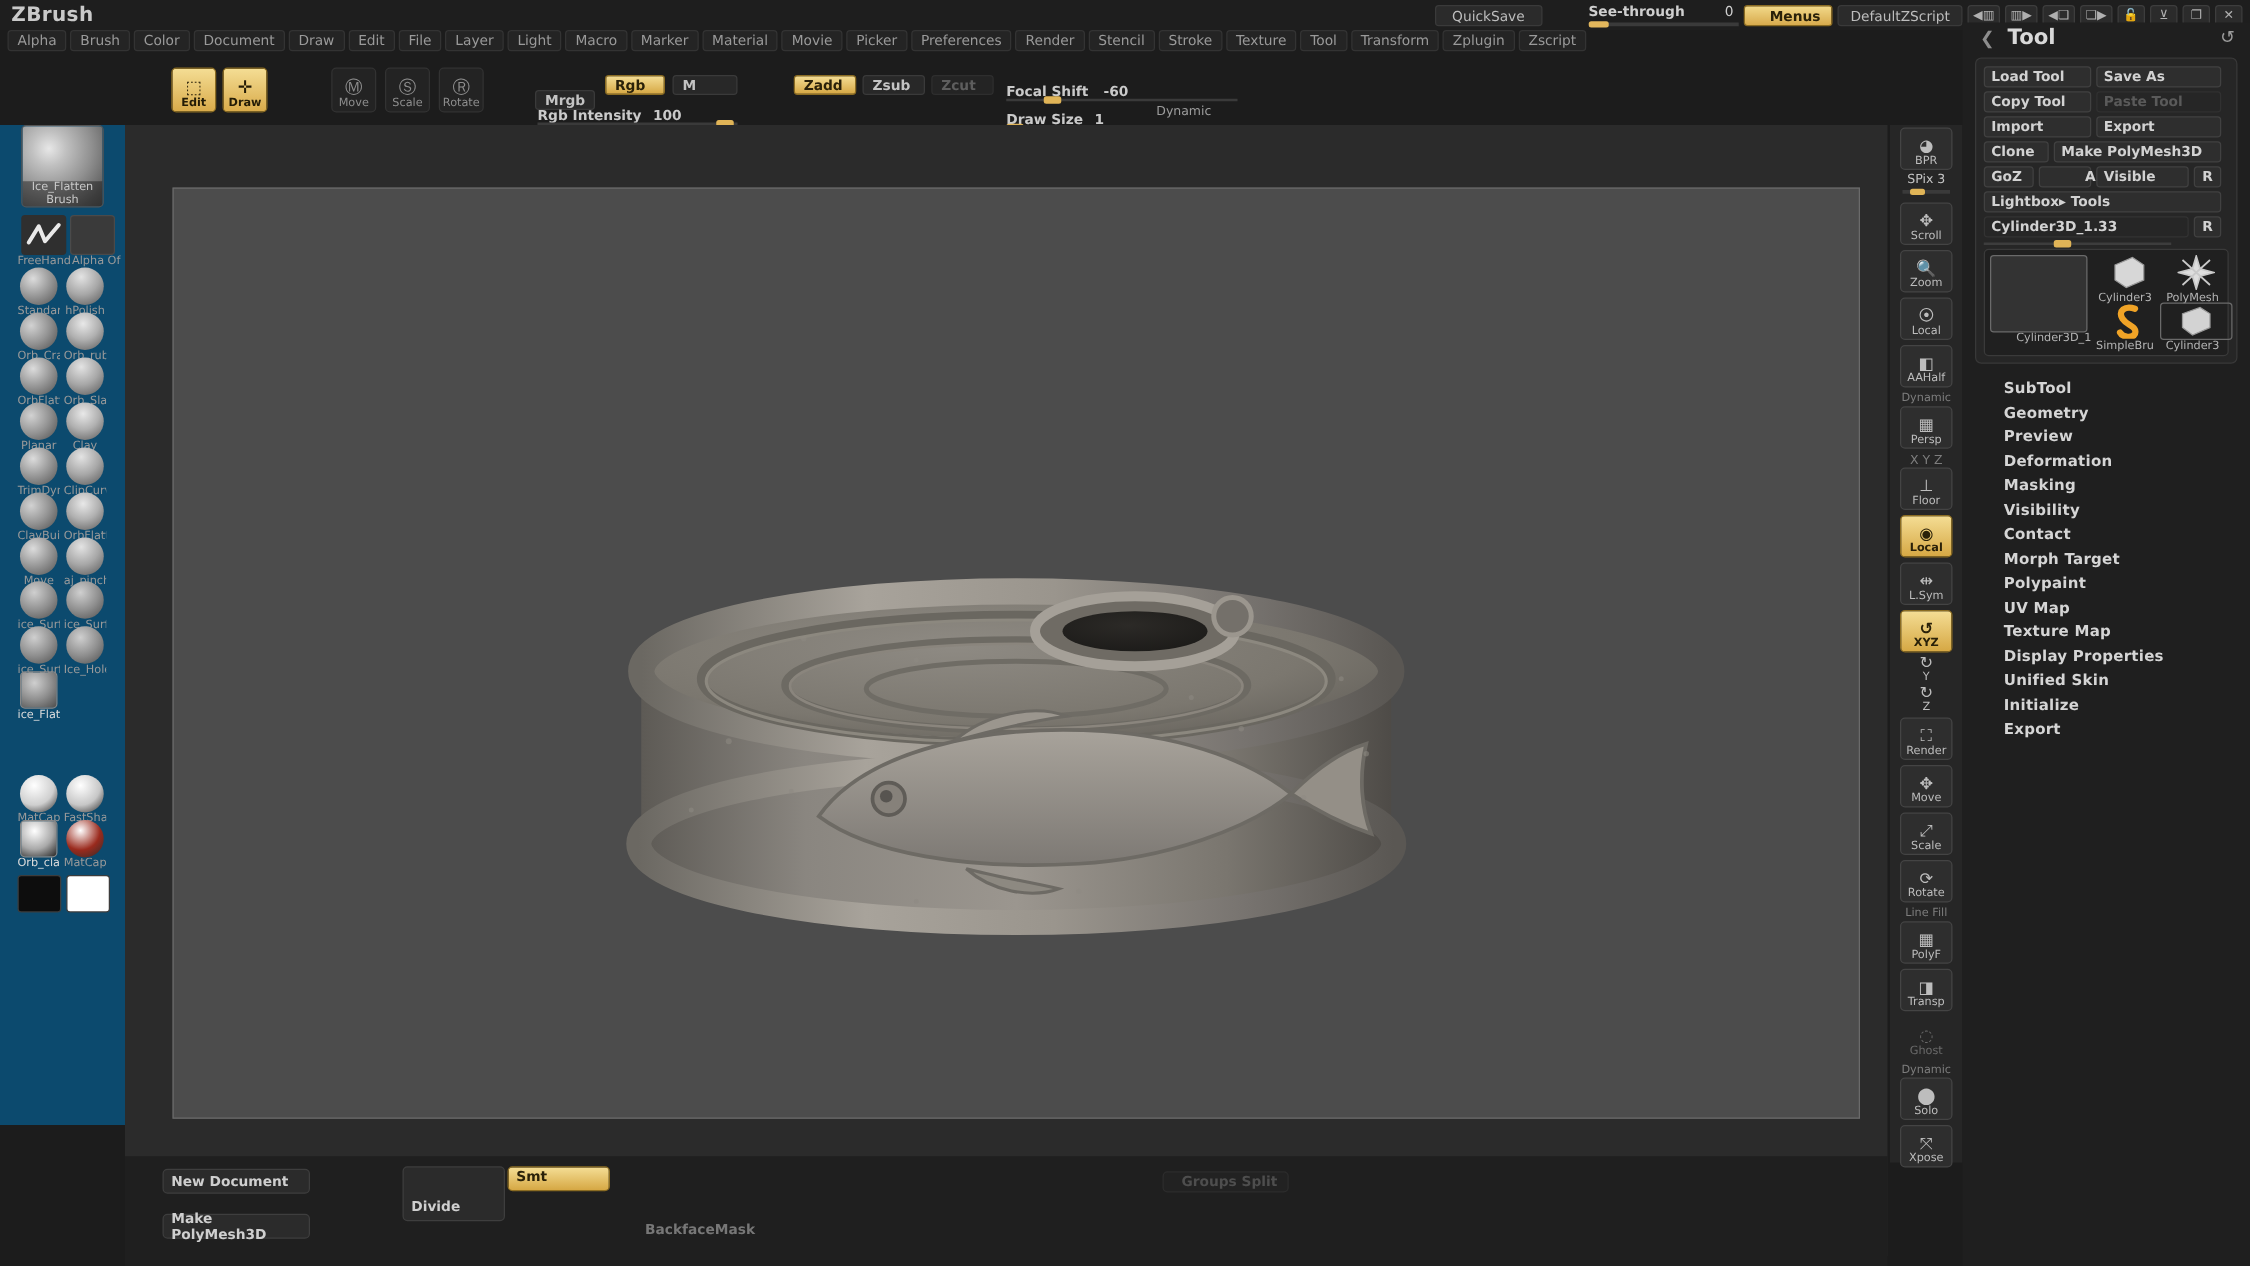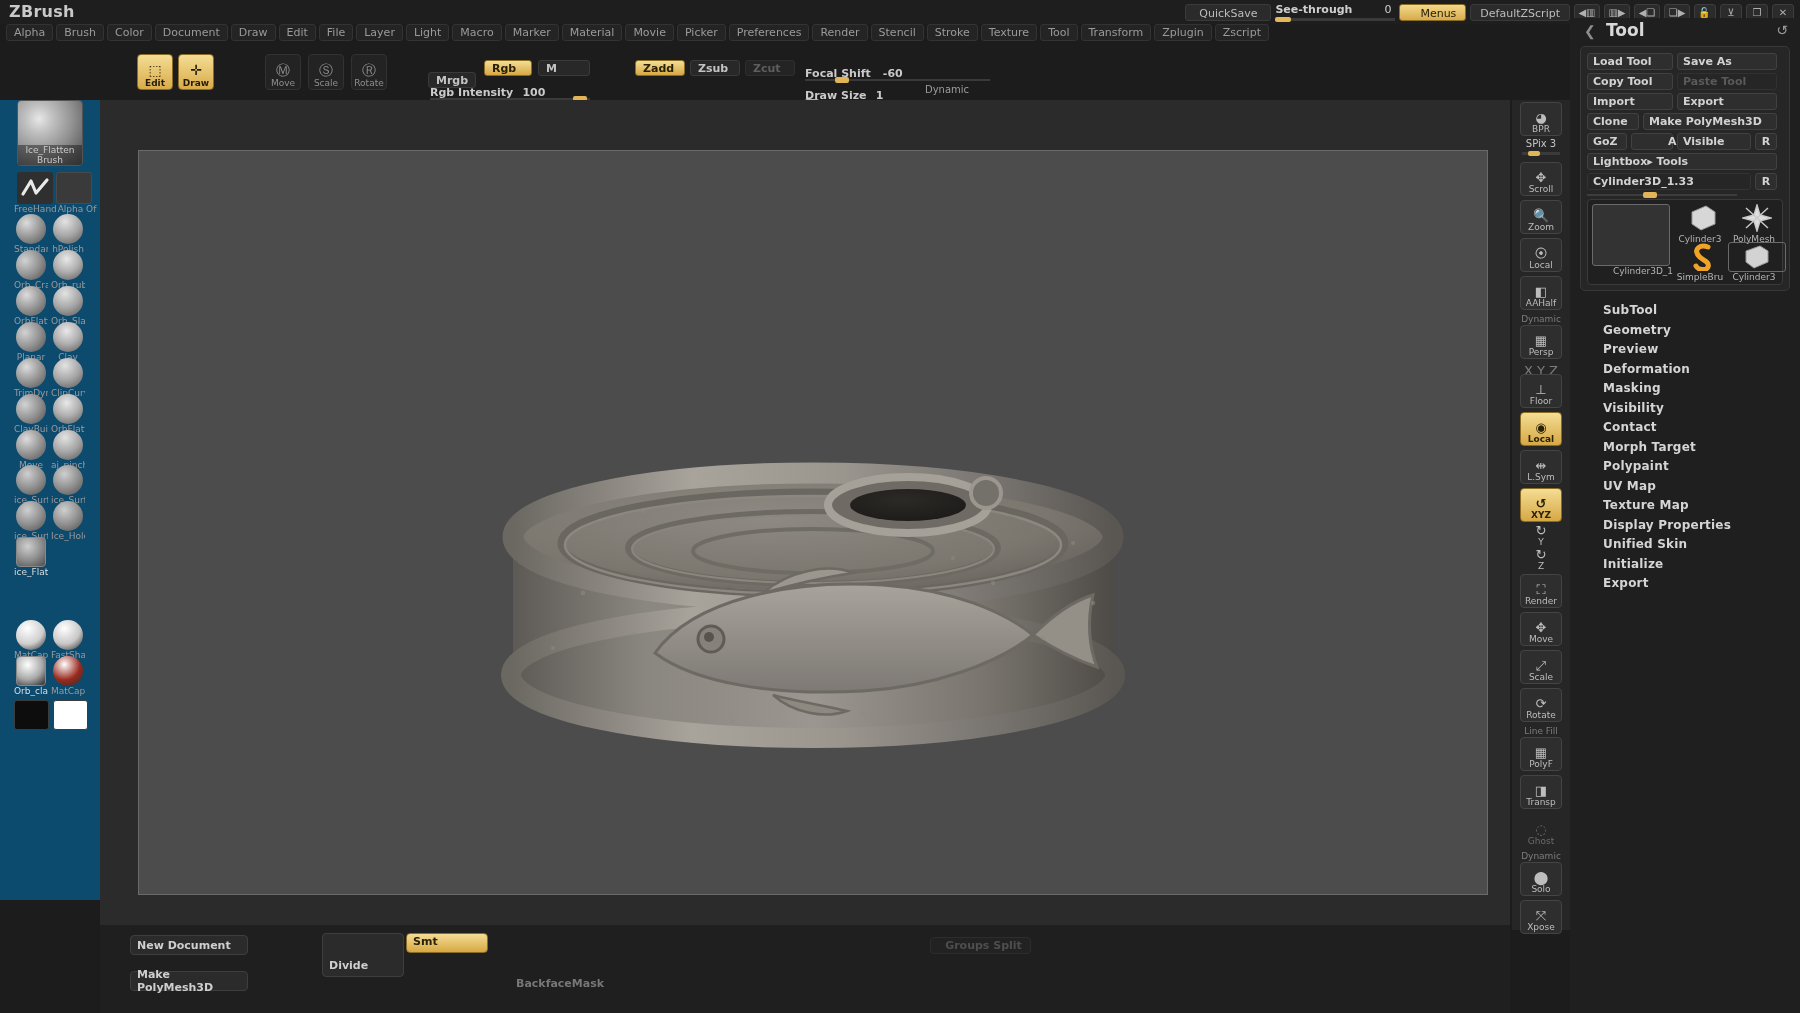--- a/index.html
+++ b/index.html
@@ -18,22 +18,22 @@
     position: absolute; left: 9px; top: 2px;
     font-size: 16px; font-weight: bold; color: #c9c9c9;
     letter-spacing: .3px;
   }
   .tb-right { position: absolute; right: 0; top: 0; height: 24px; display: flex; align-items: center; gap: 4px; padding-right: 6px;}
   .tb-btn {
     background: #2b2b2b; border: 1px solid #3a3a3a; border-radius: 3px;
     color: #bdbdbd; font-size: 11px; padding: 2px 9px; height: 17px; line-height: 13px;
     font-family: "DejaVu Sans", sans-serif;
   }
-  .tb-btn.amber { background: linear-gradient(#f2d98a,#d8ab4d); color: #2a2109; border-color:#8a6b22; font-weight: normal; padding-left: 20px;}
-  .seethru { position: relative; width: 120px; height: 20px; }
+  .tb-btn.amber { background: linear-gradient(#f2d98a,#d8ab4d); color: #2a2109; border-color:#8a6b22; font-weight: bold; padding-left: 20px;}
+  .seethru { position: relative; width: 120px; height: 20px; margin-left: 33px; }
   .seethru .lbl { font-size: 11px; color:#cfcfcf; position:absolute; left:0; top:1px; white-space:nowrap; font-weight:bold;}
   .seethru .val { font-size: 11px; color:#cfcfcf; position:absolute; right:4px; top:1px;}
   .seethru .track { position:absolute; left:0; bottom:1px; width:120px; height:3px; background:#3a3a3a;}
   .seethru .knob { position:absolute; left:0px; bottom:0px; width:16px; height:5px; background:#e3b75c; border-radius:2px;}
   .ico-btn {
     width: 26px; height: 17px; background: #2b2b2b; border: 1px solid #3d3d3d; border-radius: 3px;
     display:flex; align-items:center; justify-content:center; color:#b0b0b0; font-size:10px;
   }
   .ico-btn.small { width: 22px; }
 
@@ -501,21 +501,21 @@
       </div>
       <div class="rbtn" style="top: 176px;">
         <span class="gl">◧</span>
         <span>AAHalf</span>
       </div>
       <div class="rlabel" style="top: 214px; font-size: 9px; color: rgb(125, 125, 125);">Dynamic</div>
       <div class="rbtn" style="top: 225px;">
         <span class="gl">▦</span>
         <span>Persp</span>
       </div>
-      <div class="rlabel" style="top: 263px; font-size: 13px; color: rgb(125, 125, 125);">X Y Z</div>
+      <div class="rlabel" style="top: 263px; font-size: 10px; color: rgb(125, 125, 125);">X Y Z</div>
       <div class="rbtn" style="top: 274px;">
         <span class="gl">⊥</span>
         <span>Floor</span>
       </div>
       <div class="rbtn on" style="top: 312px;">
         <span class="gl">◉</span>
         <span>Local</span>
       </div>
       <div class="rbtn" style="top: 350px;">
         <span class="gl">⇹</span>

